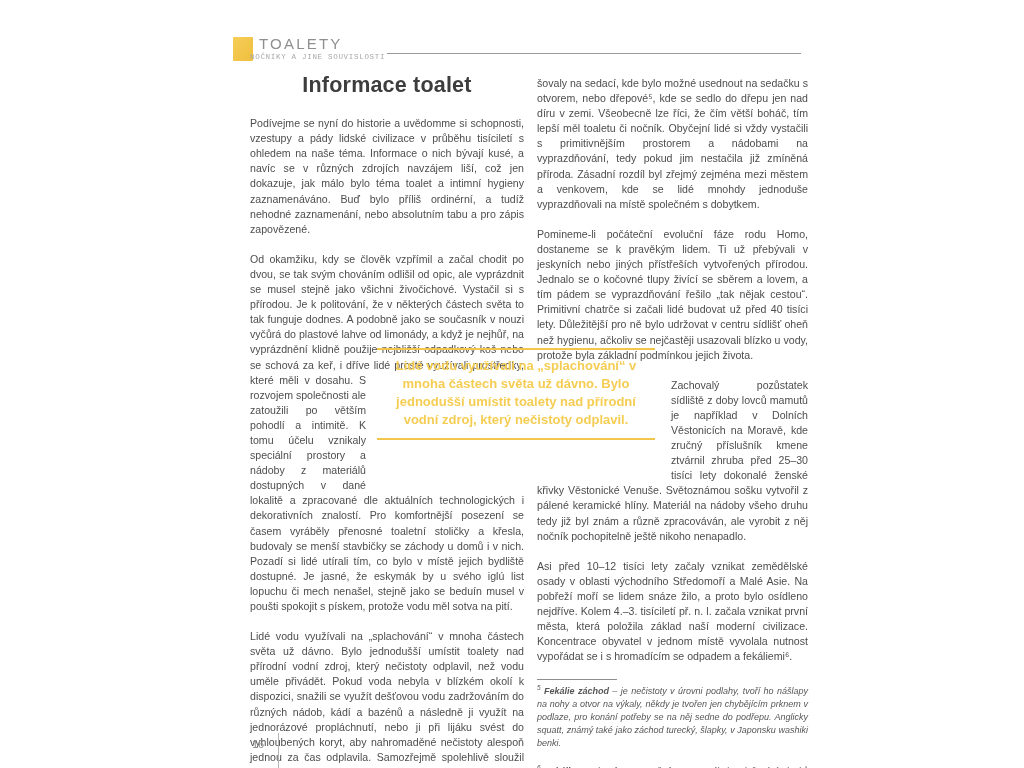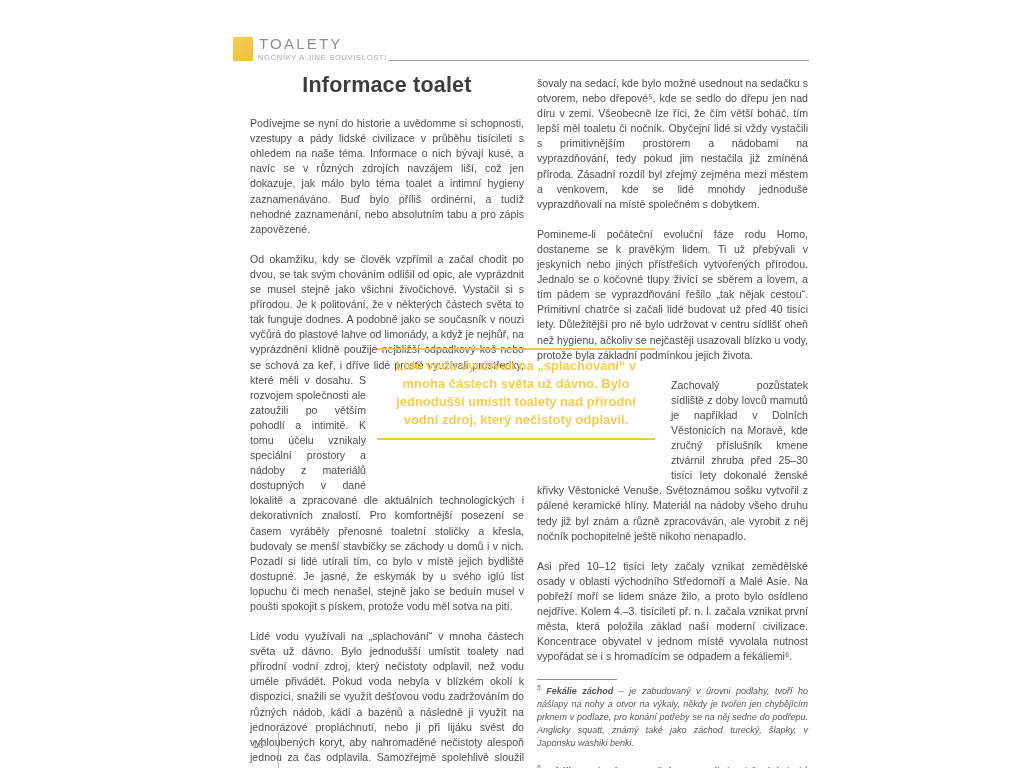--- a/index.html
+++ b/index.html
@@ -17,22 +17,22 @@
   .accent-square {
     position:absolute; left:205px; top:37px; width:20px; height:24px;
     background:linear-gradient(135deg,#f6cd58,#efbf3e);
     border-radius:1px;
   }
   .chapter-title {
     position:absolute; left:231px; top:35px;
     font-size:15px; letter-spacing:2.2px; color:#8f8f8f; font-weight:400;
   }
   .chapter-sub-row {
-    position:absolute; left:230px; top:53px; width:551px;
-    display:flex; align-items:flex-end;
+    position:absolute; left:222px; top:53px; width:551px;
+    display:flex; align-items:flex-start;font-family:Liberation Mono, monospace;
   }
   .chapter-subtitle {
     font-size:7.5px; letter-spacing:0.7px; color:#a8a8a8; white-space:nowrap;
   }
   .header-rule {
     flex:1; height:0; border-bottom:1px solid #9a9a9a; margin:0 0 1px 2px;
   }
 
   
   .col {
@@ -101,21 +101,21 @@
   </div>
 
   <div class="col col-right">
     <p>šovaly na sedací, kde bylo možné usednout na sedačku s otvorem, nebo dřepové⁵, kde se sedlo do dřepu jen nad díru v zemi. Všeobecně lze říci, že čím větší boháč, tím lepší měl toaletu či nočník. Obyčejní lidé si vždy vystačili s primitivnějším prostorem a nádobami na vyprazdňování, tedy pokud jim nestačila již zmíněná příroda. Zásadní rozdíl byl zřejmý zejména mezi městem a venkovem, kde se lidé mnohdy jednoduše vyprazdňovali na místě společném s dobytkem.</p>
     <p>Pomineme-li počáteční evoluční fáze rodu Homo, dostaneme se k pravěkým lidem. Ti už přebývali v jeskyních nebo jiných přístřeších vytvořených přírodou. Jednalo se o kočovné tlupy živící se sběrem a lovem, a tím pádem se vyprazdňování řešilo „tak nějak cestou“. Primitivní chatrče si začali lidé budovat už před 40 tisíci lety. Důležitější pro ně bylo udržovat v centru sídlišť oheň než hygienu, ačkoliv se nejčastěji usazovali blízko u vody, protože byla základní podmínkou jejich života.</p>
     <p><span class="quote-spacer-left"></span><span>Zachovalý pozůstatek sídliště z doby lovců mamutů je například v Dolních Věstonicích na Moravě, kde zručný příslušník kmene ztvárnil zhruba před 25–30 tisíci lety dokonalé ženské křivky Věstonické Venuše. Světoznámou sošku vytvořil z pálené keramické hlíny. Materiál na nádoby všeho druhu tedy již byl znám a různě zpracováván, ale vyrobit z něj nočník pochopitelně ještě nikoho nenapadlo.</span></p>
     <p>Asi před 10–12 tisíci lety začaly vznikat zemědělské osady v oblasti východního Středomoří a Malé Asie. Na pobřeží moří se lidem snáze žilo, a proto bylo osídleno nejdříve. Kolem 4.–3. tisíciletí př. n. l. začala vznikat první města, která položila základ naší moderní civilizace. Koncentrace obyvatel v jednom místě vyvolala nutnost vypořádat se i s hromadícím se odpadem a fekáliemi⁶.</p>
 
     <div class="footnotes">
       <div class="footnotes-divider"></div>
-      <p class="footnote"><sup>5</sup>&nbsp;<span class="fn-term">Fekálie záchod</span><span> – je zabudovaný v úrovni podlahy, tvoří ho nášlapy na nohy a otvor na výkaly, někdy je tvořen jen chybějícím prknem v podlaze, pro konání potřeby se na něj sedne do podřepu. Anglicky squatt, známý také jako záchod turecký, šlapky, v Japonsku washiki benki.</span></p>
+      <p class="footnote"><sup>5</sup>&nbsp;<span class="fn-term">Fekálie záchod</span><span> – je nečistoty v úrovni podlahy, tvoří ho nášlapy na nohy a otvor na výkaly, někdy je tvořen jen chybějícím prknem v podlaze, pro konání potřeby se na něj sedne do podřepu. Anglicky squatt, známý také jako záchod turecký, šlapky, v Japonsku washiki benki.</span></p>
       <p class="footnote"><sup>6</sup>&nbsp;<span class="fn-term">Fekálie</span><span> – z lat. faex, mn. č. faeces = výkal, vylučování zbytků nestrávené potravy ze zažívací soustavy živočichů</span></p>
     </div>
   </div>
 
   <div class="pull-quote">Lidé vodu využívali na „splachování“ v mnoha částech světa už dávno. Bylo jednodušší umístit toalety nad přírodní vodní zdroj, který nečistoty odplavil.</div>
 
   <div class="page-number">16</div>
   <div class="footer-rule"></div>
 
 </div>

